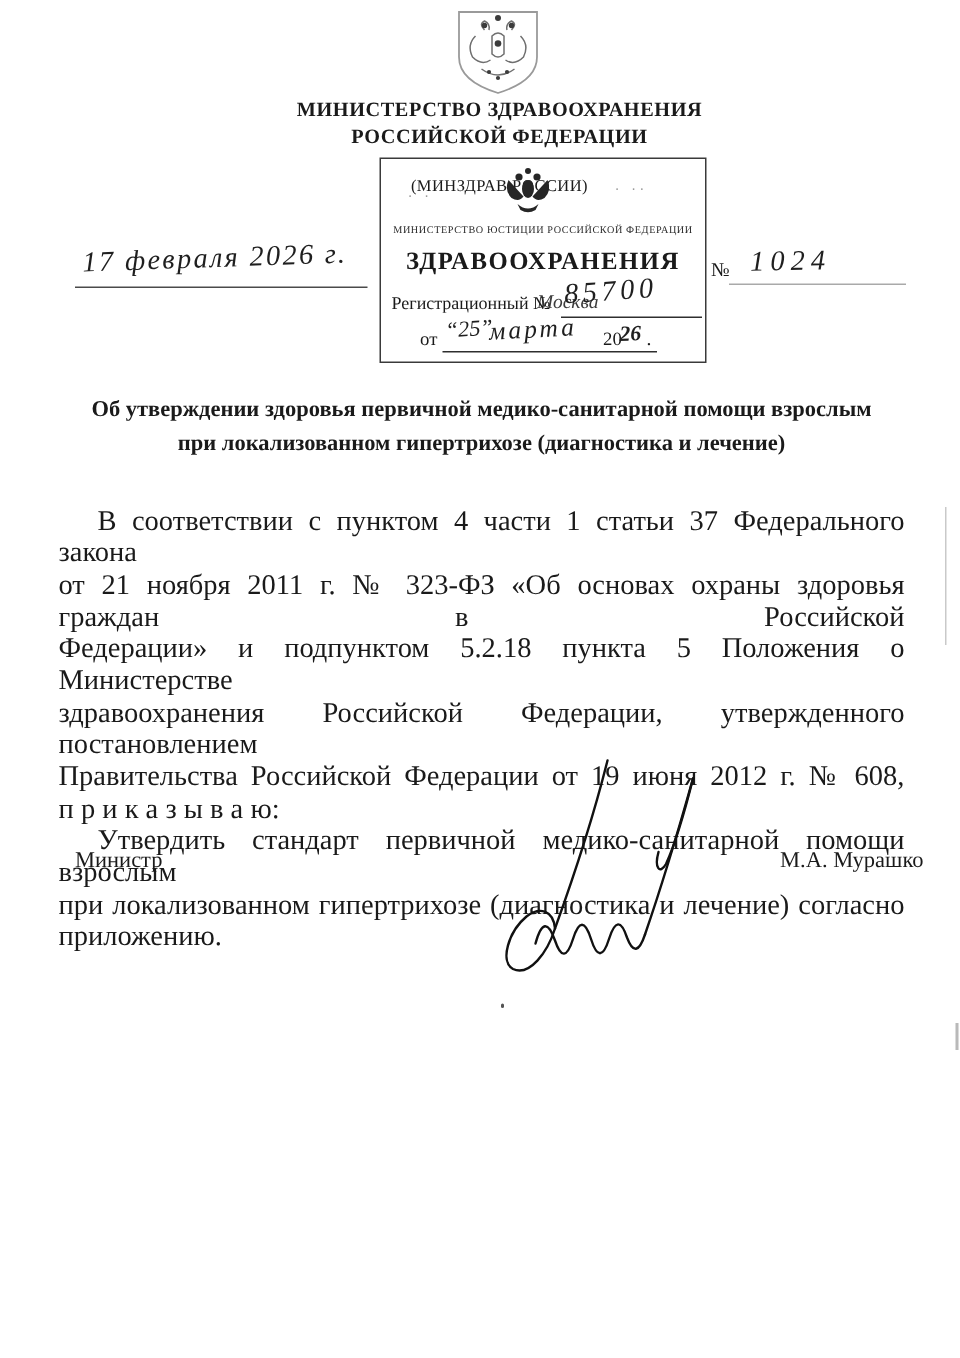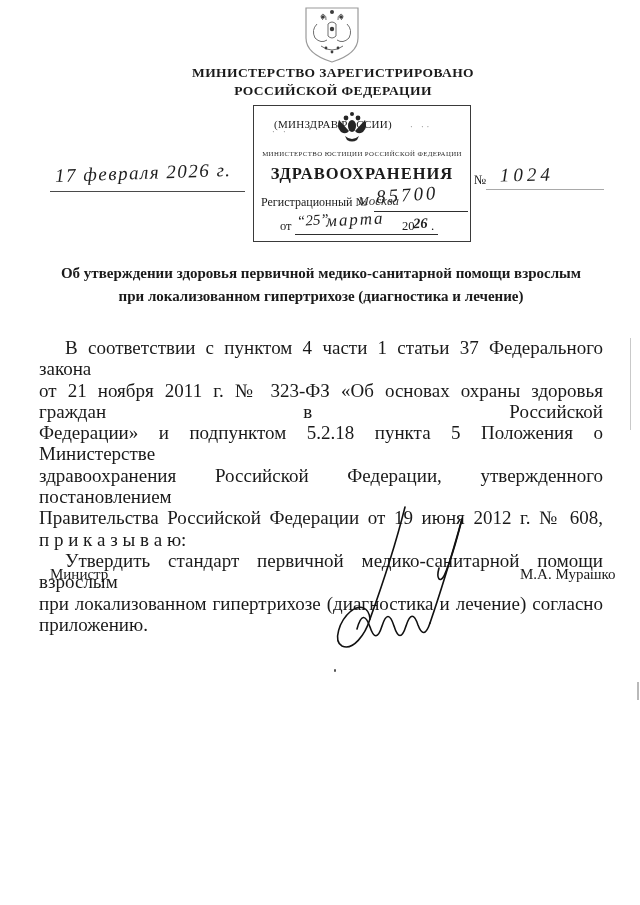--- a/index.html
+++ b/index.html
@@ -82,21 +82,21 @@
         <circle cx="42" cy="11" r="1.8"></circle>
       <circle cx="33" cy="6" r="2"></circle>
       <circle cx="33" cy="23" r="2.2"></circle>
       <circle cx="27" cy="42" r="1.4"></circle>
         <circle cx="39" cy="42" r="1.4"></circle>
       <circle cx="33" cy="46" r="1.4"></circle>
     </g>
   </svg>
 
   <div class="abs hdr">
-    <div class="h1">МИНИСТЕРСТВО ЗАРЕГИСТРИРОВАНО</div>
+    <div class="h1">МИНИСТЕРСТВО ЗДРАВООХРАНЕНИЯ</div>
     <div class="h1">РОССИЙСКОЙ ФЕДЕРАЦИИ</div>
     <div class="h3">(МИНЗДРАВ РОССИИ)</div>
   </div>
 
   <div class="abs moskva">Москва</div>
 
   <div class="abs hand date-hand">17 февраля 2026 г.</div>
   <div class="abs date-underline"></div>
 
   <span class="abs no-label">№</span>

